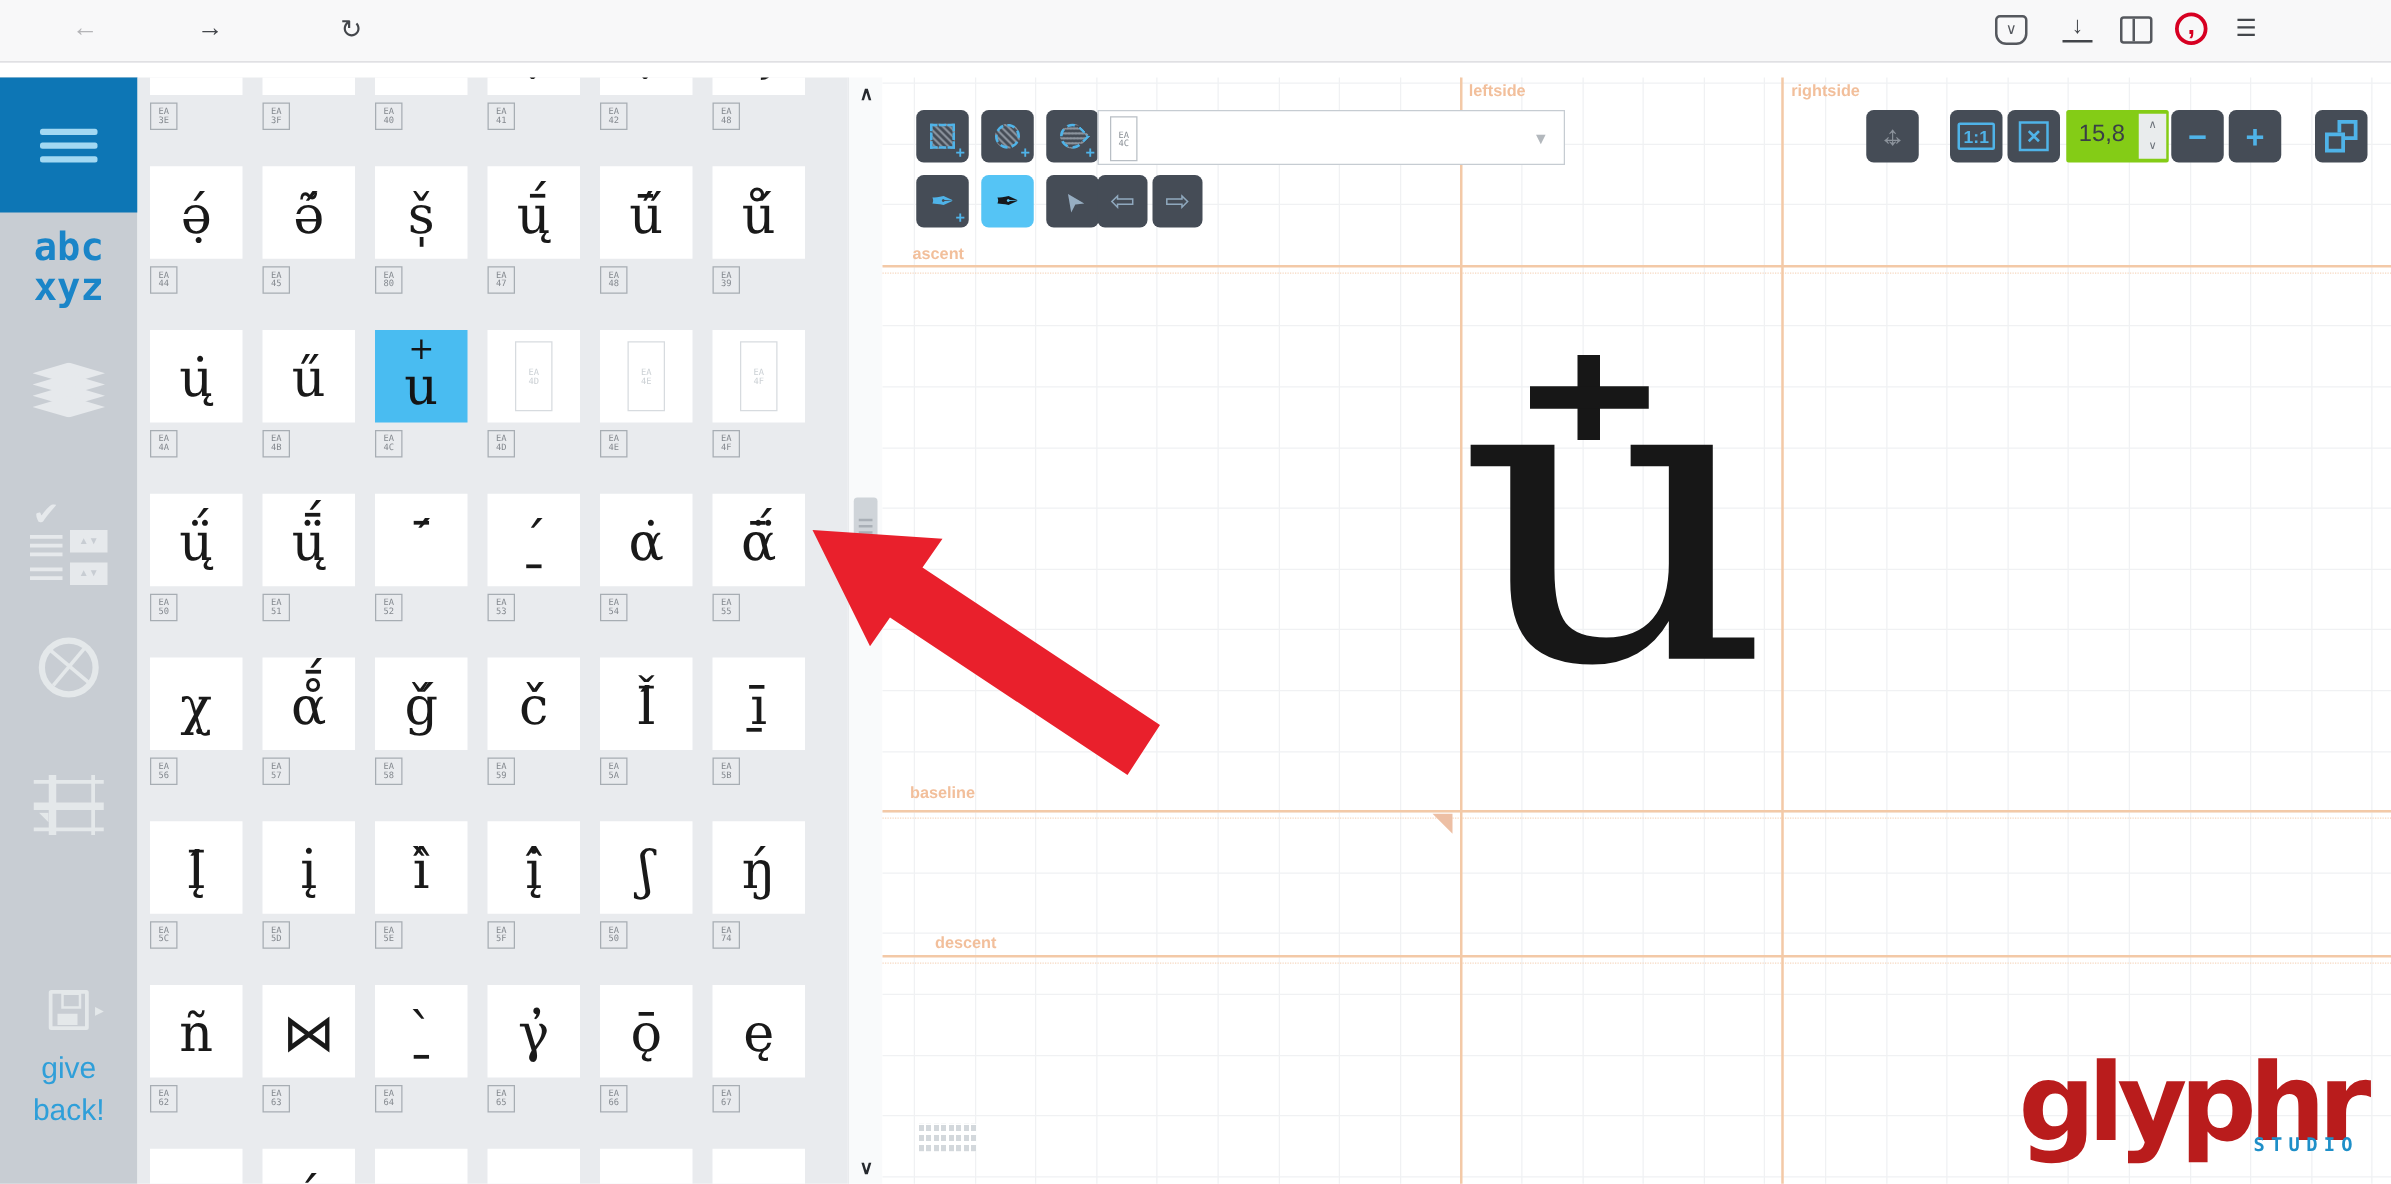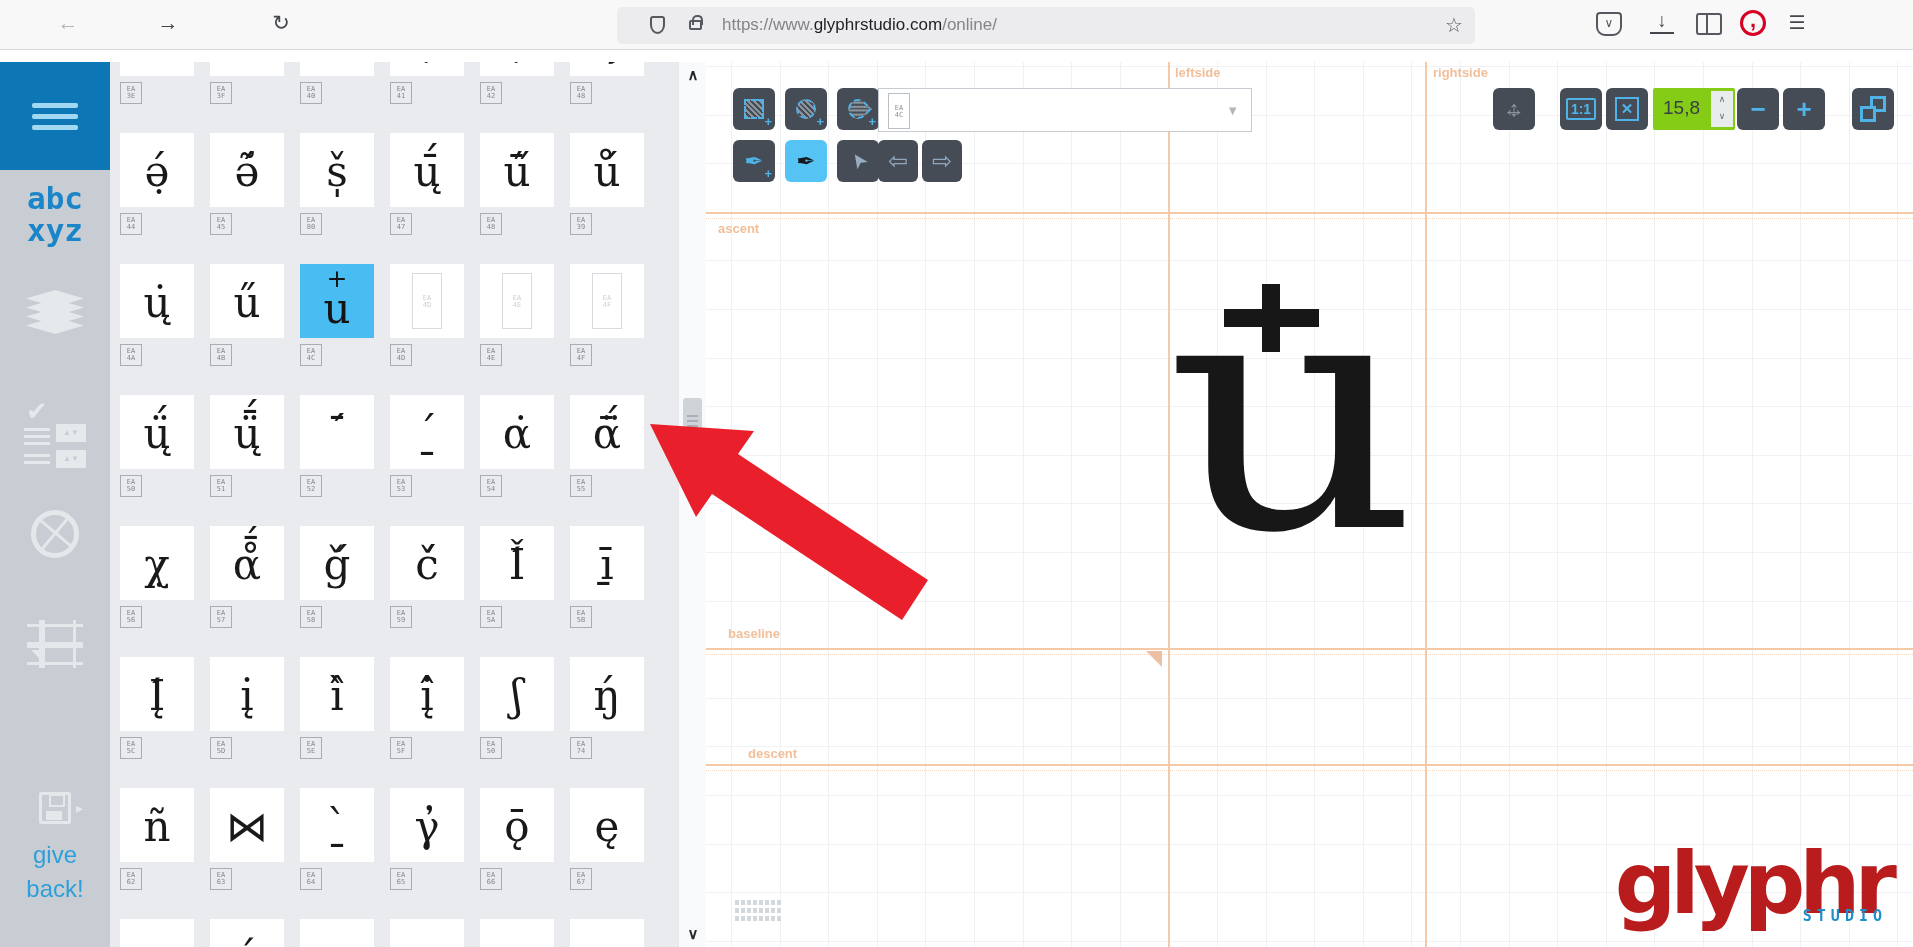--- a/index.html
+++ b/index.html
@@ -137,26 +137,20 @@
   .overlay-svg { position:absolute; left:0; top:0; width:1913px; height:947px; z-index:40;
                  pointer-events:none; }
 </style>
 </head>
 <body>
 
 <div class="browser-bar">
   <div class="nav-ic" style="left:53px;color:#b5b5b8;">←</div>
   <div class="nav-ic" style="left:153px;">→</div>
   <div class="nav-ic" style="left:266px;">↻</div>
-  <div class="url-field">
-    <span class="shield"></span>
-    <span class="lock"></span>
-    <span class="url-text"><span>https://www.</span><b>glyphrstudio.com</b><span>/online/</span></span>
-    <span class="star">☆</span>
-  </div>
   <div style="position:absolute;left:1596px;top:12px;width:26px;height:24px;border:2px solid #55585e;border-radius:4px 4px 9px 9px;text-align:center;font-size:12px;line-height:18px;color:#55585e;">∨</div>
   <div style="position:absolute;left:1650px;top:10px;width:24px;text-align:center;font-size:19px;color:#43464b;border-bottom:2px solid #43464b;">↓</div>
   <div style="position:absolute;left:1696px;top:13px;width:26px;height:22px;border:2px solid #55585e;border-radius:3px;">
       <i style="position:absolute;left:8px;top:0;width:2px;height:18px;background:#55585e;display:block;"></i>
     </div>
   <div style="position:absolute;left:1740px;top:10px;width:26px;height:26px;border:3px solid #d70022;border-radius:50%;text-align:center;font-size:22px;line-height:14px;color:#d70022;font-weight:bold;">,</div>
   <div class="nav-ic" style="left:1782px;font-size:19px;">☰</div>
 </div>
 
 <div class="sidebar">
@@ -593,21 +587,21 @@
     </div>
 
   <div class="guide-h" style="top:150px;"></div>
   <div class="guide-h dot" style="top:156px;"></div>
   <div class="guide-h" style="top:586px;"></div>
   <div class="guide-h dot" style="top:592px;"></div>
   <div class="guide-h" style="top:702px;"></div>
   <div class="guide-h dot" style="top:708px;"></div>
   <div class="guide-v" style="left:462px;"></div>
   <div class="guide-v" style="left:719px;"></div>
-  <div class="guide-label" style="left:12px;top:133px;margin-top:26px;">ascent</div>
+  <div class="guide-label" style="left:24px;top:133px;">ascent</div>
   <div class="guide-label" style="left:22px;top:564px;">baseline</div>
   <div class="guide-label" style="left:42px;top:684px;">descent</div>
   <div class="guide-label" style="left:469px;top:3px;">leftside</div>
   <div class="guide-label" style="left:727px;top:3px;">rightside</div>
 
   <div class="tbtn" style="left:27px;top:26px;">
     <span class="shp"></span>
       <span class="plusmark">+</span>
   </div>
   <div class="tbtn" style="left:79px;top:26px;">

